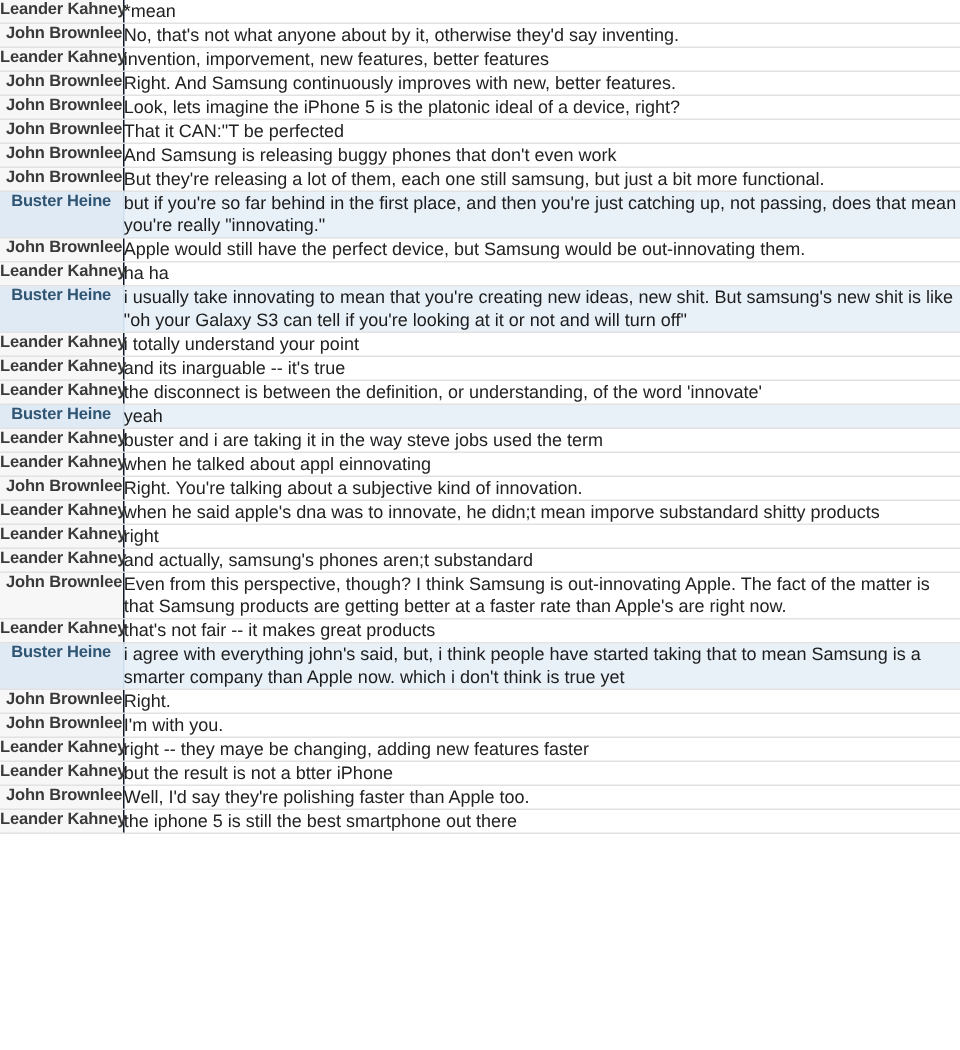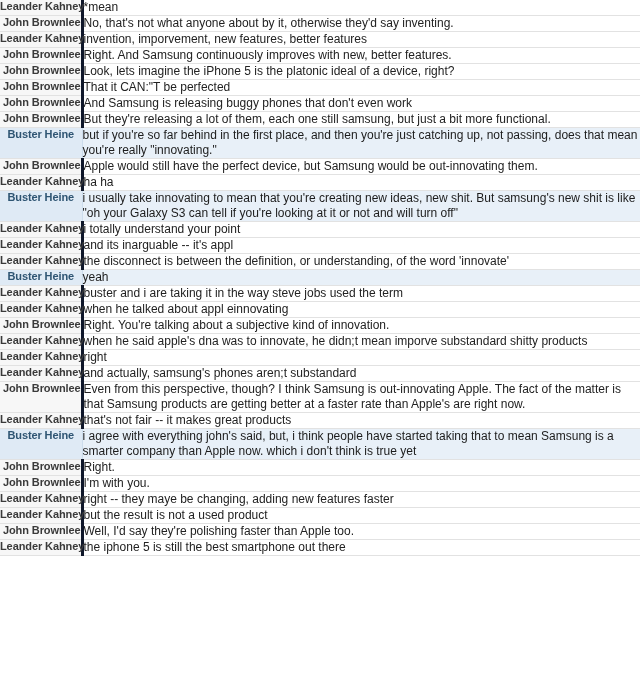--- a/index.html
+++ b/index.html
@@ -36,21 +36,21 @@
 
   td.speaker-cell {
     width: 82px;
     box-sizing: border-box;
     text-align: right;
     padding: 6px 8px 5px 4px;
     font-size: 11px;
     font-weight: bold;
     color: #3a3a3a;
     background: #f7f7f7;
-    border-right: 3px solid #0f172a;
+    border-right: 1px solid #0f172a;
     white-space: nowrap;
     letter-spacing: -0.1px;
     line-height: 13px;
   }
   tr.highlight td.speaker-cell {
     background: #dfeaf5;
     color: #2f5573;
     border-right: 1px solid #cddded;
     text-align: center;
   }
@@ -120,21 +120,21 @@
       <tr class="msg-row highlight">
         <td class="speaker-cell">Buster Heine</td>
         <td class="message-cell">i usually take innovating to mean that you're creating new ideas, new shit. But samsung's new shit is like "oh your Galaxy S3 can tell if you're looking at it or not and will turn off"</td>
       </tr>
       <tr class="msg-row">
         <td class="speaker-cell">Leander Kahney</td>
         <td class="message-cell">i totally understand your point</td>
       </tr>
       <tr class="msg-row">
         <td class="speaker-cell">Leander Kahney</td>
-        <td class="message-cell">and its inarguable -- it's appl</td>
+        <td class="message-cell">and its inarguable -- it's true</td>
       </tr>
       <tr class="msg-row">
         <td class="speaker-cell">Leander Kahney</td>
         <td class="message-cell">the disconnect is between the definition, or understanding, of the word 'innovate'</td>
       </tr>
       <tr class="msg-row highlight">
         <td class="speaker-cell">Buster Heine</td>
         <td class="message-cell">yeah</td>
       </tr>
       <tr class="msg-row">
@@ -180,21 +180,21 @@
       <tr class="msg-row">
         <td class="speaker-cell">John Brownlee</td>
         <td class="message-cell">I'm with you.</td>
       </tr>
       <tr class="msg-row">
         <td class="speaker-cell">Leander Kahney</td>
         <td class="message-cell">right -- they maye be changing, adding new features faster</td>
       </tr>
       <tr class="msg-row">
         <td class="speaker-cell">Leander Kahney</td>
-        <td class="message-cell">but the result is not a used product</td>
+        <td class="message-cell">but the result is not a btter iPhone</td>
       </tr>
       <tr class="msg-row">
         <td class="speaker-cell">John Brownlee</td>
         <td class="message-cell">Well, I'd say they're polishing faster than Apple too.</td>
       </tr>
       <tr class="msg-row">
         <td class="speaker-cell">Leander Kahney</td>
         <td class="message-cell">the iphone 5 is still the best smartphone out there</td>
       </tr>
     </tbody>

